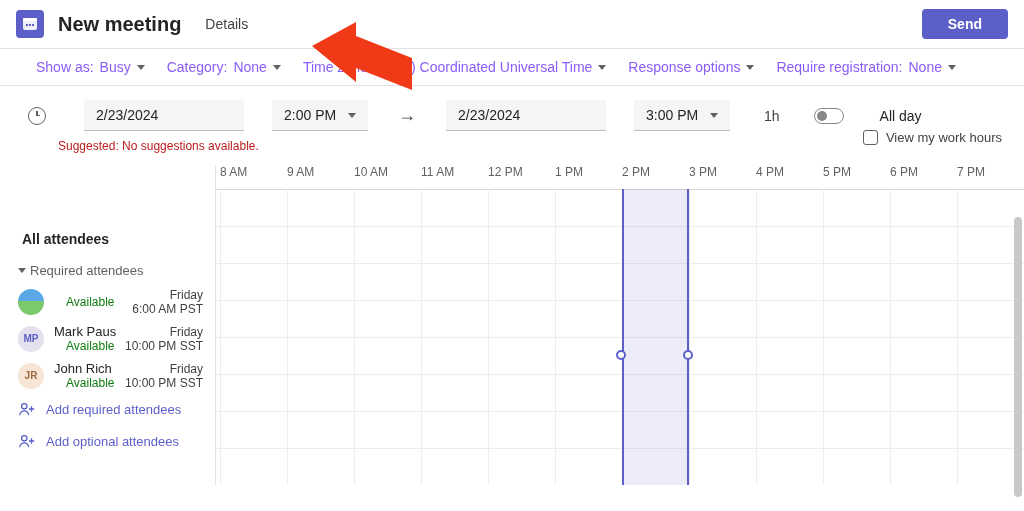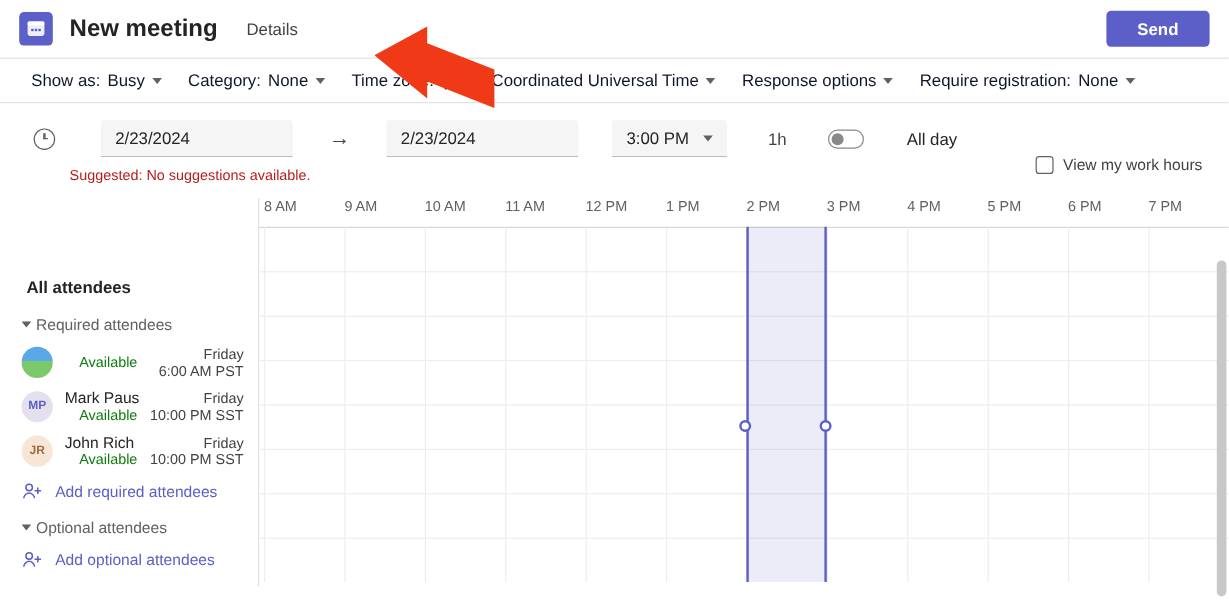--- a/index.html
+++ b/index.html
@@ -6,21 +6,21 @@
   body { margin:0; font-family: "Segoe UI", Arial, sans-serif; font-size:14px; color:#242424; width:1024px; height:511px; overflow:hidden; background:#fff; }
   .header { display:flex; align-items:center; padding:8px 16px; }
   .app-icon { width:28px; height:28px; background:#5b5fc7; border-radius:4px; display:flex; align-items:center; justify-content:center; margin-right:14px;}
   .app-icon svg { width:16px; height:16px; }
   .title { font-weight:700; font-size:20px; margin-right:22px; }
   .tab { font-size:14px; color:#424242; margin-right:22px; padding:8px 2px; cursor:pointer; position:relative;}
   .tab.active { color:#242424; }
   .tab.active::after { content:""; position:absolute; left:-4px; right:-4px; bottom:-10px; height:3px; background:#5b5fc7; border-radius:2px;}
   .spacer { flex:1; }
   .send-btn { background:#5b5fc7; color:#fff; border:none; border-radius:4px; padding:7px 26px; font-size:14px; font-weight:600; cursor:pointer;}
-  .toolbar { display:flex; align-items:center; padding:10px 26px; border-top:1px solid #e1e1e1; border-bottom:1px solid #e1e1e1; font-size:14px; color:#0f172a; gap:22px;}
+  .toolbar { display:flex; align-items:center; padding:10px 36px; border-top:1px solid #e1e1e1; border-bottom:1px solid #e1e1e1; font-size:14px; color:#8b5cf6; gap:22px;}
   .tool-item { display:flex; align-items:center; gap:6px; cursor:pointer;}
   .chev { width:0;height:0;border-left:4px solid transparent;border-right:4px solid transparent;border-top:5px solid #616161; display:inline-block;}
   .datetime-row { display:flex; align-items:center; padding:14px 28px 4px 28px; gap:28px;}
   .clock-icon { width:18px;height:18px;border:1.5px solid #616161;border-radius:50%;position:relative;margin-right:10px;}
   .clock-icon::before{content:"";position:absolute;left:7px;top:3px;width:1.5px;height:5px;background:#616161;}
   .clock-icon::after{content:"";position:absolute;left:7px;top:7px;width:4px;height:1.5px;background:#616161;}
   .field { background:#f5f5f5; border-bottom:1px solid #bdbdbd; padding:7px 12px; border-radius:3px 3px 0 0; display:flex; align-items:center; gap:10px; color:#242424;}
   .field.date { width:160px; }
   .field.time { width:96px; justify-content:space-between;}
   .arrow-between { font-size:18px; color:#424242; padding:0 2px;}
@@ -106,20 +106,24 @@
     <span class="chev"></span>
   </div>
 </div>
 
 <div style="position:relative;">
   <div class="datetime-row">
     <span class="clock-icon"></span>
     <div class="field date">
         <span>2/23/2024</span>
       </div>
+    <div class="field time">
+        <span>2:00 PM</span>
+        <span class="chev"></span>
+      </div>
     <span class="arrow-between">→</span>
     <div class="field date">
         <span>2/23/2024</span>
       </div>
     <div class="field time">
         <span>3:00 PM</span>
         <span class="chev"></span>
       </div>
     <span class="duration">1h</span>
     <span class="toggle"></span>
@@ -178,24 +182,20 @@
 
     <div class="add-link">
       <svg class="add-icon" viewBox="0 0 20 20">
           <circle cx="7" cy="7" r="3" fill="none" stroke="#5b5fc7" stroke-width="1.4"></circle>
           <path d="M2 17c0-3 3-5 5-5s5 2 5 5" fill="none" stroke="#5b5fc7" stroke-width="1.4"></path>
           <path d="M15 7v6M12 10h6" stroke="#5b5fc7" stroke-width="1.4"></path>
         </svg>
       <span>Add required attendees</span>
     </div>
 
-    <div class="section-hd">
-      <span class="tri"></span>
-      <span>Optional attendees</span>
-    </div>
     <div class="add-link">
       <svg class="add-icon" viewBox="0 0 20 20">
           <circle cx="7" cy="7" r="3" fill="none" stroke="#5b5fc7" stroke-width="1.4"></circle>
           <path d="M2 17c0-3 3-5 5-5s5 2 5 5" fill="none" stroke="#5b5fc7" stroke-width="1.4"></path>
           <path d="M15 7v6M12 10h6" stroke="#5b5fc7" stroke-width="1.4"></path>
         </svg>
       <span>Add optional attendees</span>
     </div>
   </div>
 

